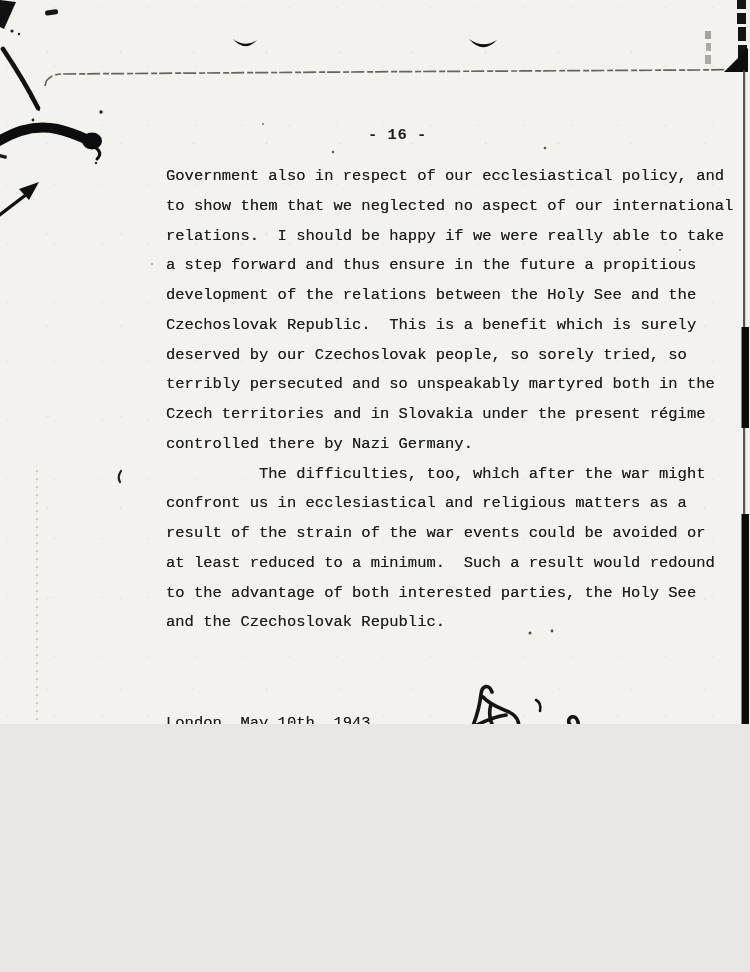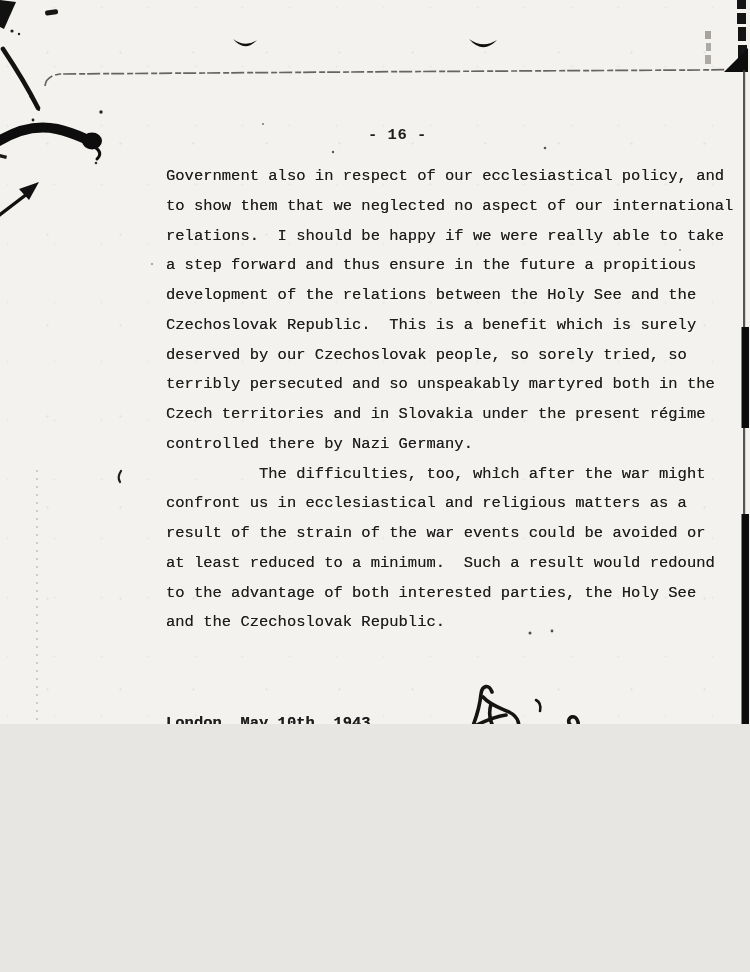--- a/index.html
+++ b/index.html
@@ -27,21 +27,21 @@
     white-space:pre;
   }
   .body-text{
     position:absolute;left:166px;top:162px;
     font-size:15.5px;line-height:29.75px;font-weight:normal;
     white-space:pre;
     text-shadow:0 0 .5px rgba(20,20,20,.65);
   }
   .dateline{
     position:absolute;left:166px;top:714px;
-    font-size:15.5px;font-weight:bold;white-space:pre;
+    font-size:15.5px;font-weight:normal;white-space:pre;
     text-shadow:0 0 .5px rgba(20,20,20,.65);
   }
 </style>
 </head>
 <body>
 
 <div class="scan">
 
   <svg class="artifacts" viewBox="0 0 750 972" aria-hidden="true">
 

